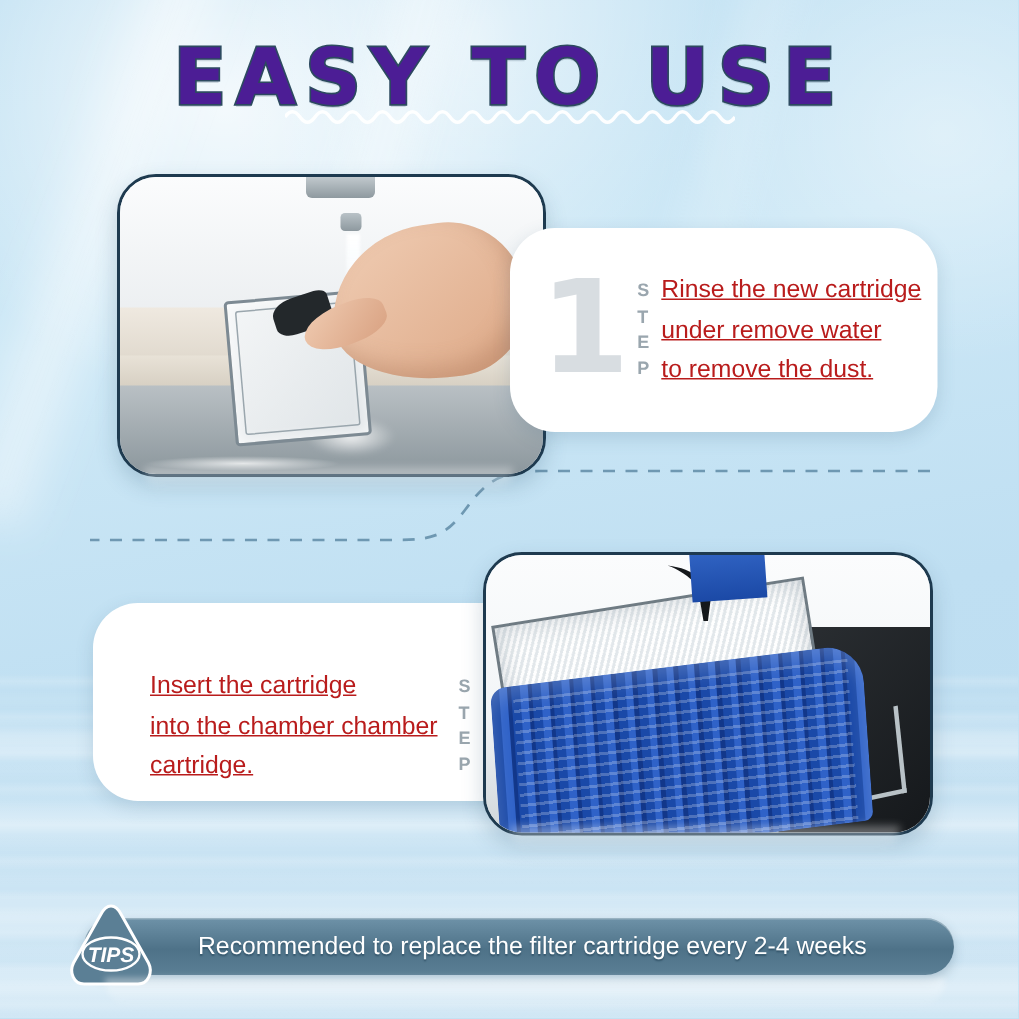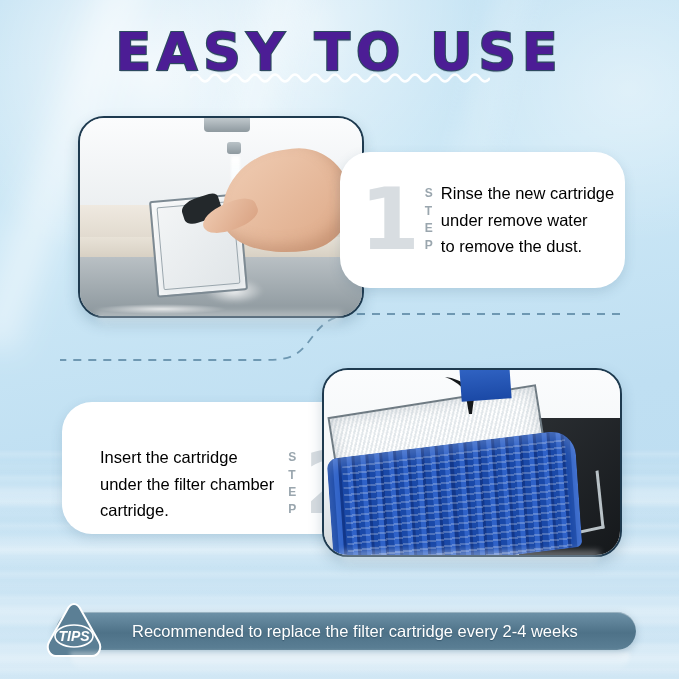--- a/index.html
+++ b/index.html
@@ -188,21 +188,21 @@
     font-family:"DejaVu Sans", sans-serif;
     font-size:86px;font-weight:bold;color:#d8dde1;line-height:.86;
     letter-spacing:-2px;
   }
   .steplabel{
     display:flex;flex-direction:column;justify-content:center;
     font-size:12px;font-weight:bold;color:#9aa6ae;
     letter-spacing:1px;line-height:1.45;margin:0 7px;
   }
   .steptext{
-    font-size:16.5px;color:#000000;line-height:1.62;white-space:nowrap;
+    font-size:16.5px;color:#b91c1c;line-height:1.62;white-space:nowrap;text-decoration:underline;
   }
   .steptext div{display:block;}
 
   
   .connector{position:absolute;left:60px;top:300px;width:560px;height:80px;}
 
   
   .tips{
     position:absolute;left:56px;top:612px;width:580px;height:38px;
     background:linear-gradient(to bottom,#6e92a8,#4e7288 55%,#5b7f95);
@@ -290,21 +290,21 @@
         <div>under remove water</div>
         <div>to remove the dust.</div>
       </div>
     </div>
   </div>
 
   <div class="card c2">
     <div class="card-inner">
       <div class="steptext">
         <div>Insert the cartridge</div>
-        <div>under the filter chamber</div>
+        <div>into the chamber chamber</div>
         <div>cartridge.</div>
       </div>
       <div class="steplabel" style="margin-left:14px;">
         <span>S</span>
         <span>T</span>
         <span>E</span>
         <span>P</span>
       </div>
       <div class="bignum">2</div>
     </div>

